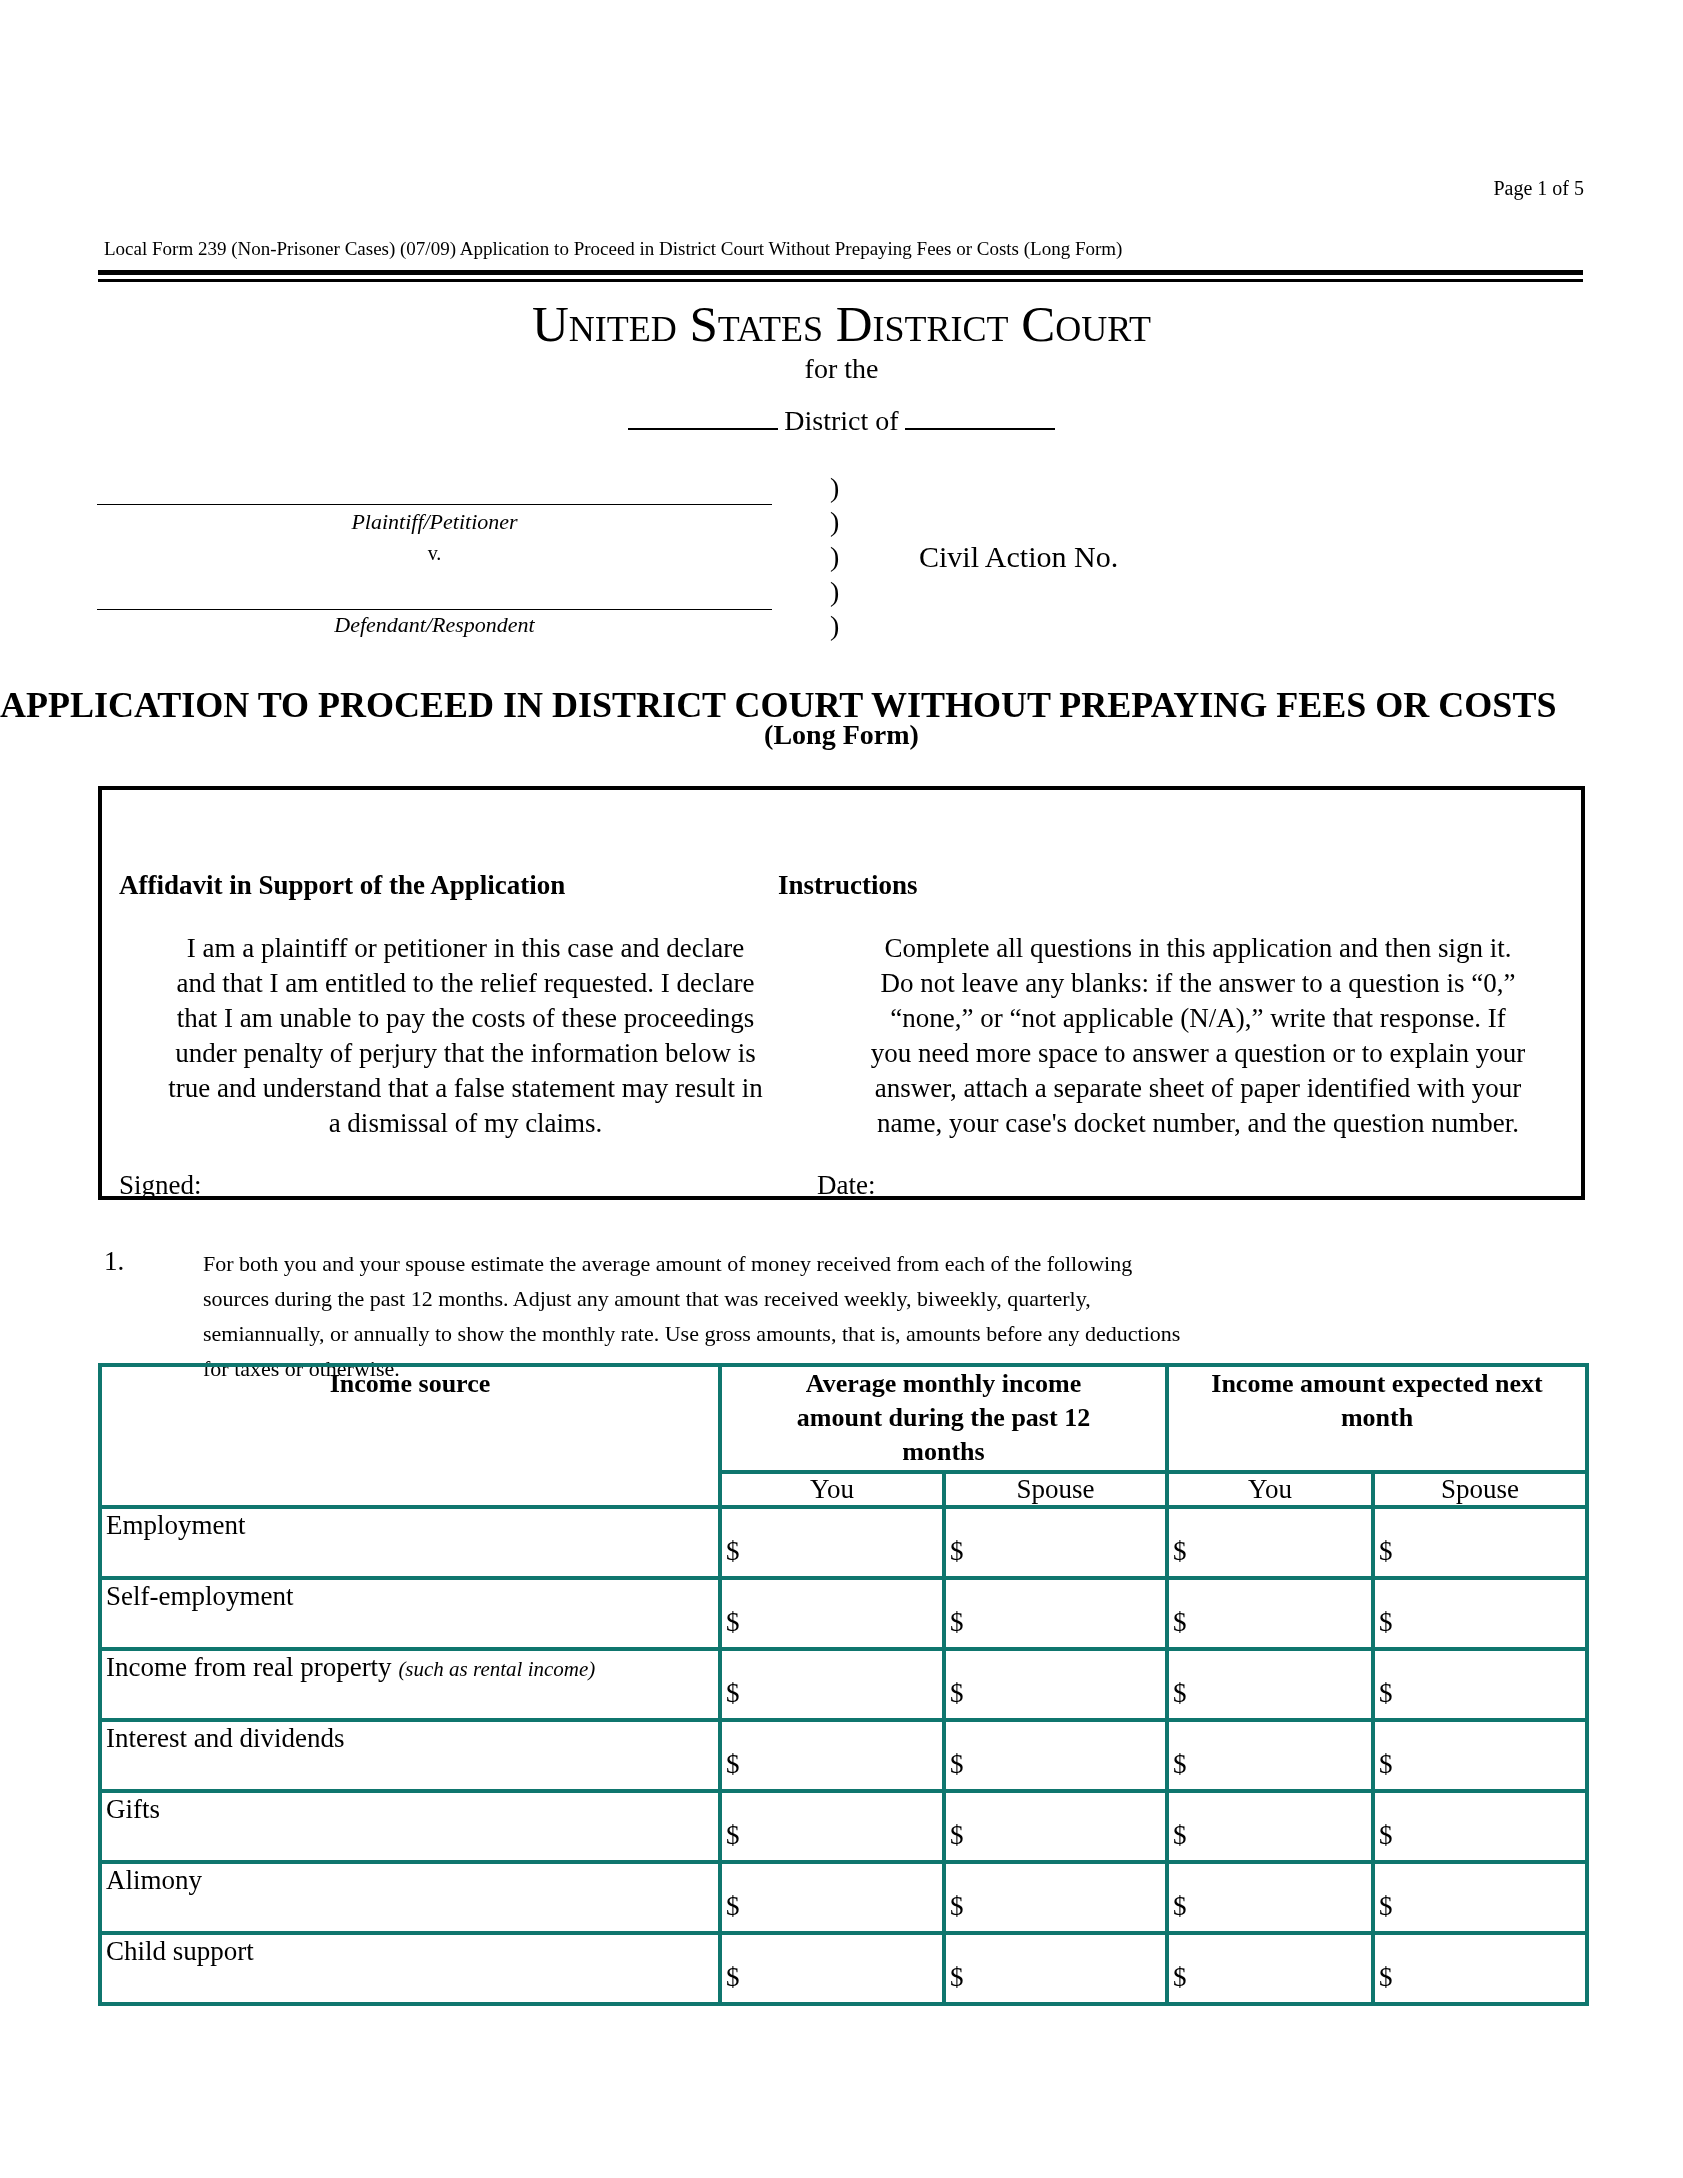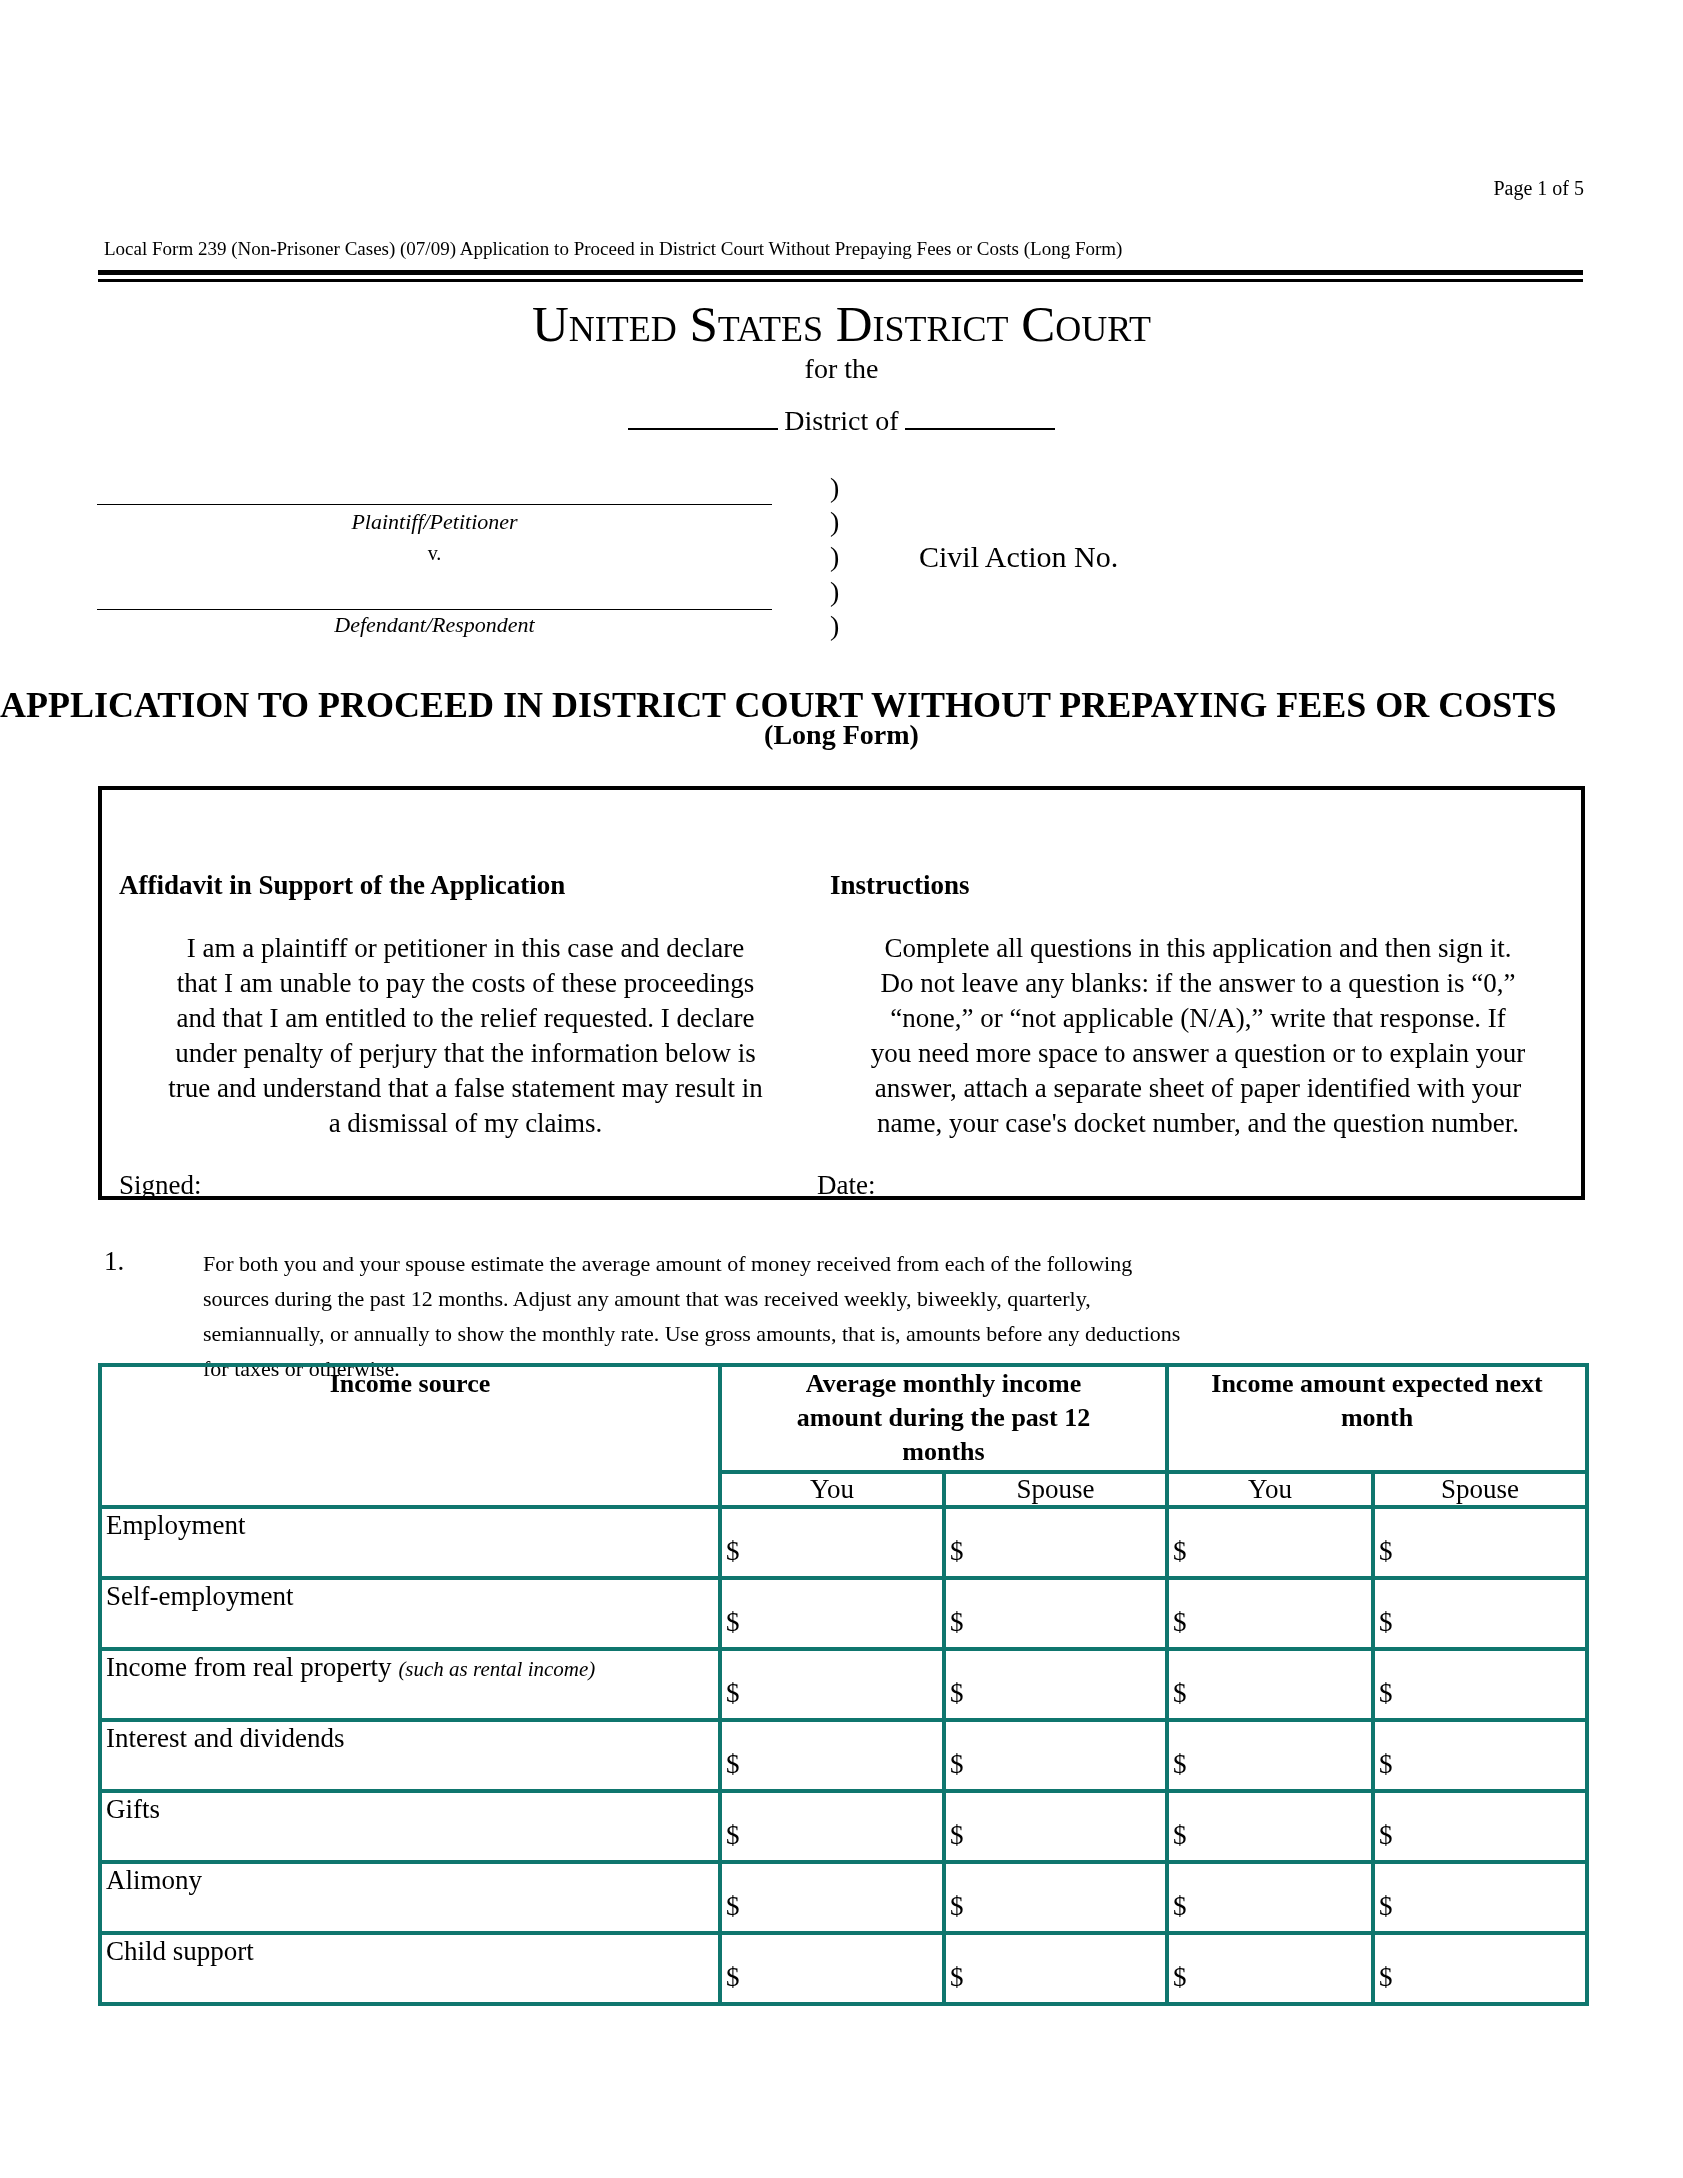--- a/index.html
+++ b/index.html
@@ -63,30 +63,30 @@
 <div class="abs paren" style="top:570px;">)</div>
 <div class="abs civil-action">Civil Action No.</div>
 
 <div class="abs app-title">APPLICATION TO PROCEED IN DISTRICT COURT WITHOUT PREPAYING FEES OR COSTS</div>
 <div class="abs app-sub">(Long Form)</div>
 
 <div class="abs affbox">
   <div class="abs col-h" style="left:17px;">Affidavit in Support of the Application</div>
   <div class="abs col-p" style="left:17px; top:101px; width:693px;">
     <div>I am a plaintiff or petitioner in this case and declare</div>
+    <div>and that I am entitled to the relief requested.  I declare</div>
     <div>that I am unable to pay the costs of these proceedings</div>
-    <div>and that I am entitled to the relief requested.  I declare</div>
     <div>under penalty of perjury that the information below is</div>
     <div>true and understand that a false statement may result in</div>
     <div>a dismissal of my claims.</div>
   </div>
   <div class="abs sig-label" style="left:17px; top:340px;">Signed:</div>
   <div class="abs sig-line" style="left:163px; top:368px; width:503px;"></div>
 
-  <div class="abs col-h" style="left:728px;text-align:center;">Instructions</div>
+  <div class="abs col-h" style="left:676px;text-align:center;">Instructions</div>
   <div class="abs col-p" style="left:715px; top:101px; width:762px;">
     <div>Complete all questions in this application and then sign it.</div>
     <div>Do not leave any blanks: if the answer to a question is “0,”</div>
     <div>“none,” or “not applicable (N/A),” write that response. If</div>
     <div>you need more space to answer a question or to explain your</div>
     <div>answer, attach a separate sheet of paper identified with your</div>
     <div>name, your case's docket number, and the question number.</div>
   </div>
   <div class="abs sig-label" style="left:715px; top:340px;">Date:</div>
   <div class="abs sig-line" style="left:804px; top:368px; width:333px;"></div>

